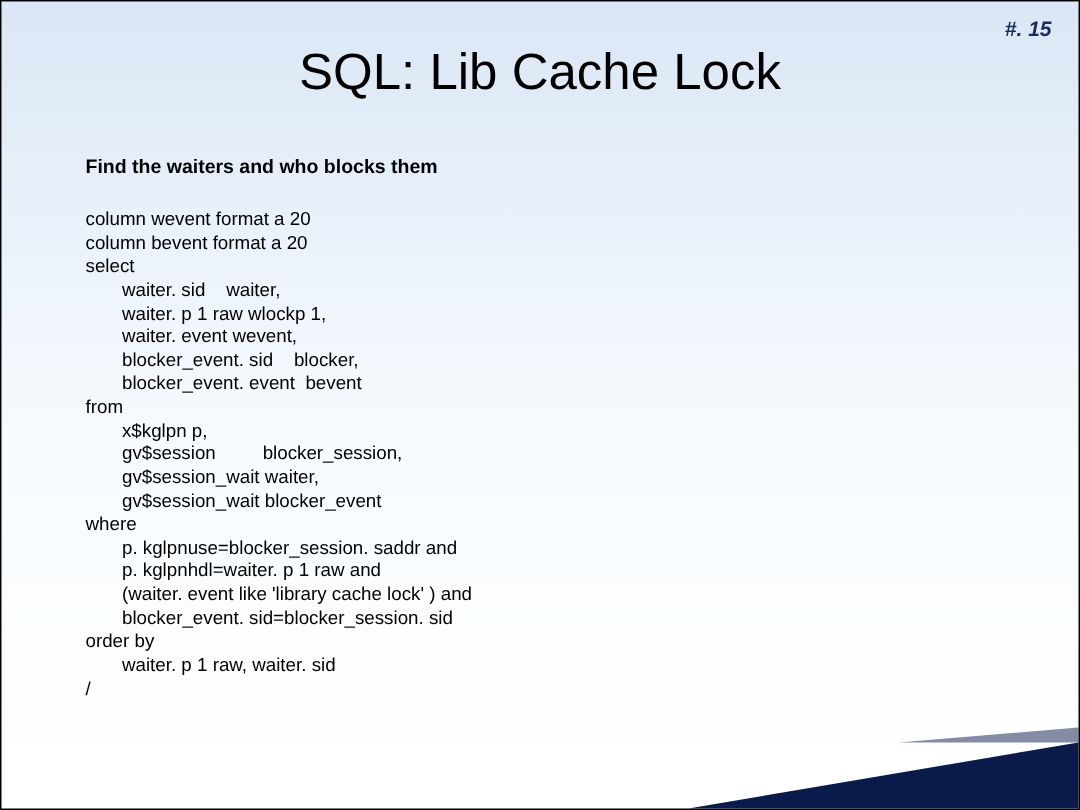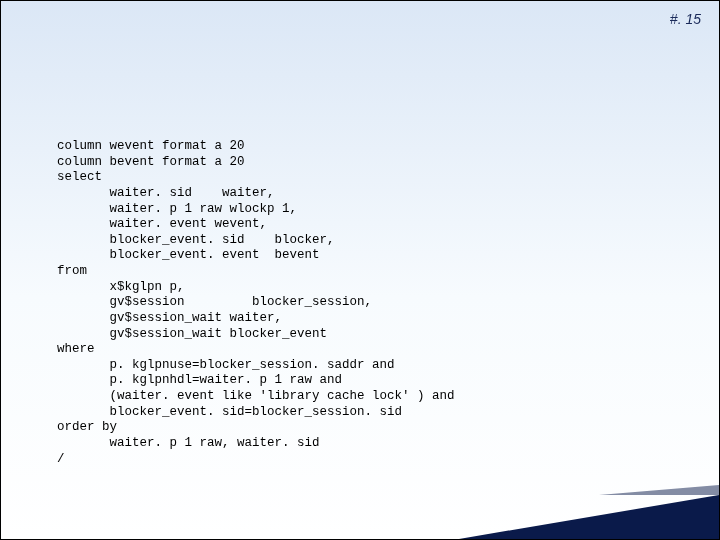--- a/index.html
+++ b/index.html
@@ -9,21 +9,21 @@
     width: 720px;
     height: 540px;
     border: 1px solid #000;
     background: linear-gradient(to bottom, #dbe7f6 0%, #f7fbfe 55%, #ffffff 100%);
   }
   .pagenum {
     position: absolute;
     top: 10px;
     right: 18px;
     font-style: italic;
-    font-weight: normal;
+    font-weight: bold;
     font-size: 14px;
     color: #1a2a5a;
   }
   .title {
     position: absolute;
     top: 28px;
     left: 0;
     width: 100%;
     text-align: center;
     font-size: 34px;
@@ -40,21 +40,21 @@
     color: #000;
   }
   .code {
     position: absolute;
     top: 138px;
     left: 56px;
     font-size: 12.5px;
     line-height: 1.25;
     color: #000;
     white-space: pre;
-    font-family: Liberation Mono, monospace;
+    font-family: Liberation Sans, sans-serif;
   }
   .copyright {
     position: absolute;
     bottom: 22px;
     left: 0;
     width: 100%;
     text-align: center;
     font-size: 12px;
     color: #000;
   }
@@ -75,20 +75,22 @@
     height: 0;
     border-left: 120px solid transparent;
     border-bottom: 10px solid rgba(10,26,74,0.5);
   }
 </style>
 </head>
 <body>
 
 <div class="slide">
   <div class="pagenum">#. 15</div>
+  <div class="title">SQL: Lib Cache Lock</div>
+  <div class="subtitle">Find the waiters and who blocks them</div>
   <div class="code">column wevent format a 20
 column bevent format a 20
 select
        waiter. sid    waiter,
        waiter. p 1 raw wlockp 1,
        waiter. event wevent,
        blocker_event. sid    blocker,
        blocker_event. event  bevent
 from
        x$kglpn p,

